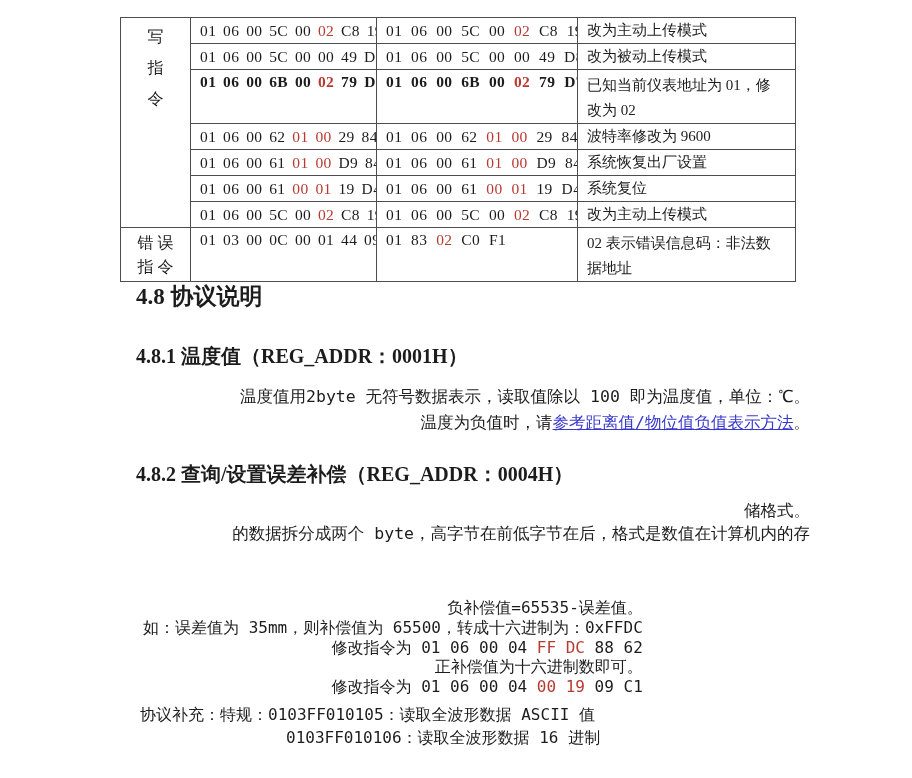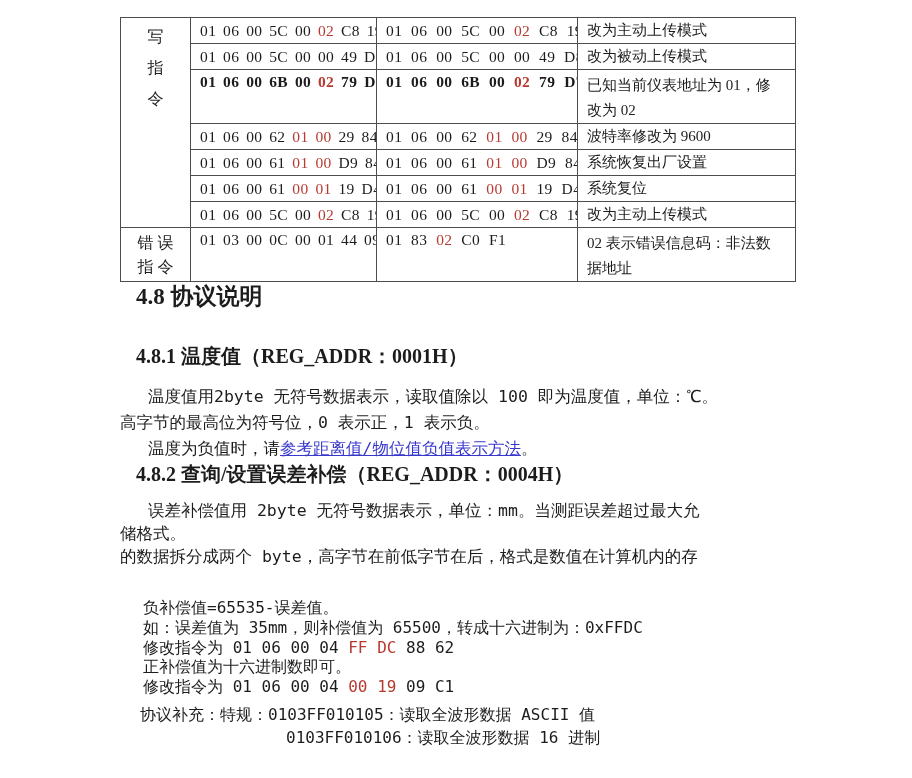--- a/index.html
+++ b/index.html
@@ -42,21 +42,21 @@
   .h1{position:absolute;left:136px;top:281px;font-size:23px;font-weight:bold;white-space:nowrap;}
   .h2{position:absolute;font-size:20px;font-weight:bold;white-space:nowrap;}
   #h481{left:136px;top:343px;}
   #h482{left:136px;top:461px;}
   
   .mono-mix{font-family:"DejaVu Sans Mono","Liberation Serif",serif;}
   .para{position:absolute;left:120px;width:690px;font-size:16.5px;}
   #p481{top:384px;line-height:26px;}
   #p482{top:499px;line-height:23px;}
   .indent{padding-left:28px;}
-  .pline{white-space:nowrap;}
+  .pline{white-space:nowrap;text-align:right;}
   #examples{position:absolute;left:143px;top:598px;font-size:16px;line-height:19.8px;}
   #examples .pline{white-space:nowrap;}
   a.ref-link{color:var(--link-blue);text-decoration:underline;cursor:pointer;}
   .supp{position:absolute;font-size:16px;white-space:nowrap;}
   #supp1{left:140px;top:705px;}
   #supp2{left:286px;top:728px;}
 </style>
 </head>
 <body>
 
@@ -117,28 +117,26 @@
     </tr>
   </tbody>
 </table>
 
 <div class="h1">4.8 协议说明</div>
 
 <div class="h2" id="h481">4.8.1 温度值（REG_ADDR：0001H）</div>
 
 <div class="para mono-mix" id="p481">
   <div class="pline indent">温度值用2byte 无符号数据表示，读取值除以 100 即为温度值，单位：℃。</div>
-  <div class="pline">高字节的最高位为符号位，0 表示正，1 表示负。</div>
   <div class="pline indent"><span>温度为负值时，请</span><a class="ref-link">参考距离值/物位值负值表示方法</a><span>。</span></div>
 </div>
 
 <div class="h2" id="h482">4.8.2 查询/设置误差补偿（REG_ADDR：0004H）</div>
 
 <div class="para mono-mix" id="p482">
-  <div class="pline indent">误差补偿值用 2byte 无符号数据表示，单位：mm。当测距误差超过最大允</div>
   <div class="pline">储格式。</div>
   <div class="pline">的数据拆分成两个 byte，高字节在前低字节在后，格式是数值在计算机内的存</div>
 </div>
 
 <div class="mono-mix" id="examples">
   <div class="pline"><span>负补偿值=65535-误差值。</span><span class="red"></span><span></span></div>
   <div class="pline"><span>如：误差值为 35mm，则补偿值为 65500，转成十六进制为：0xFFDC</span><span class="red"></span><span></span></div>
   <div class="pline"><span>修改指令为 01 06 00 04 </span><span class="red">FF DC</span><span> 88 62</span></div>
   <div class="pline"><span>正补偿值为十六进制数即可。</span><span class="red"></span><span></span></div>
   <div class="pline"><span>修改指令为 01 06 00 04 </span><span class="red">00 19</span><span> 09 C1</span></div>

